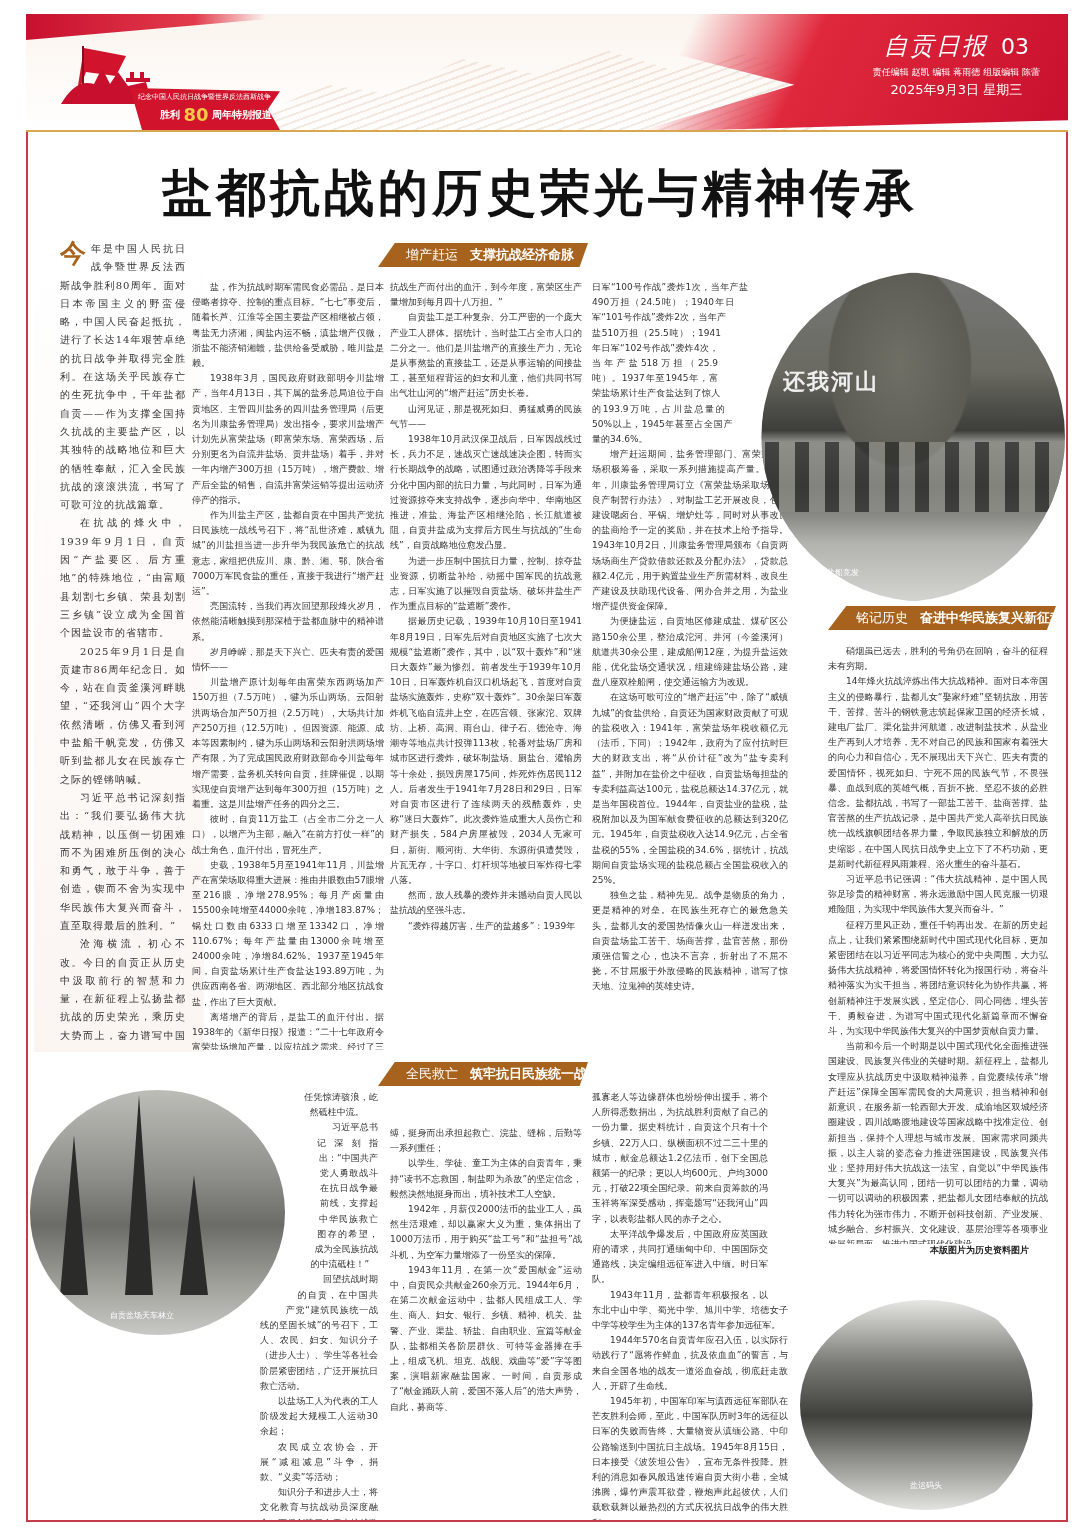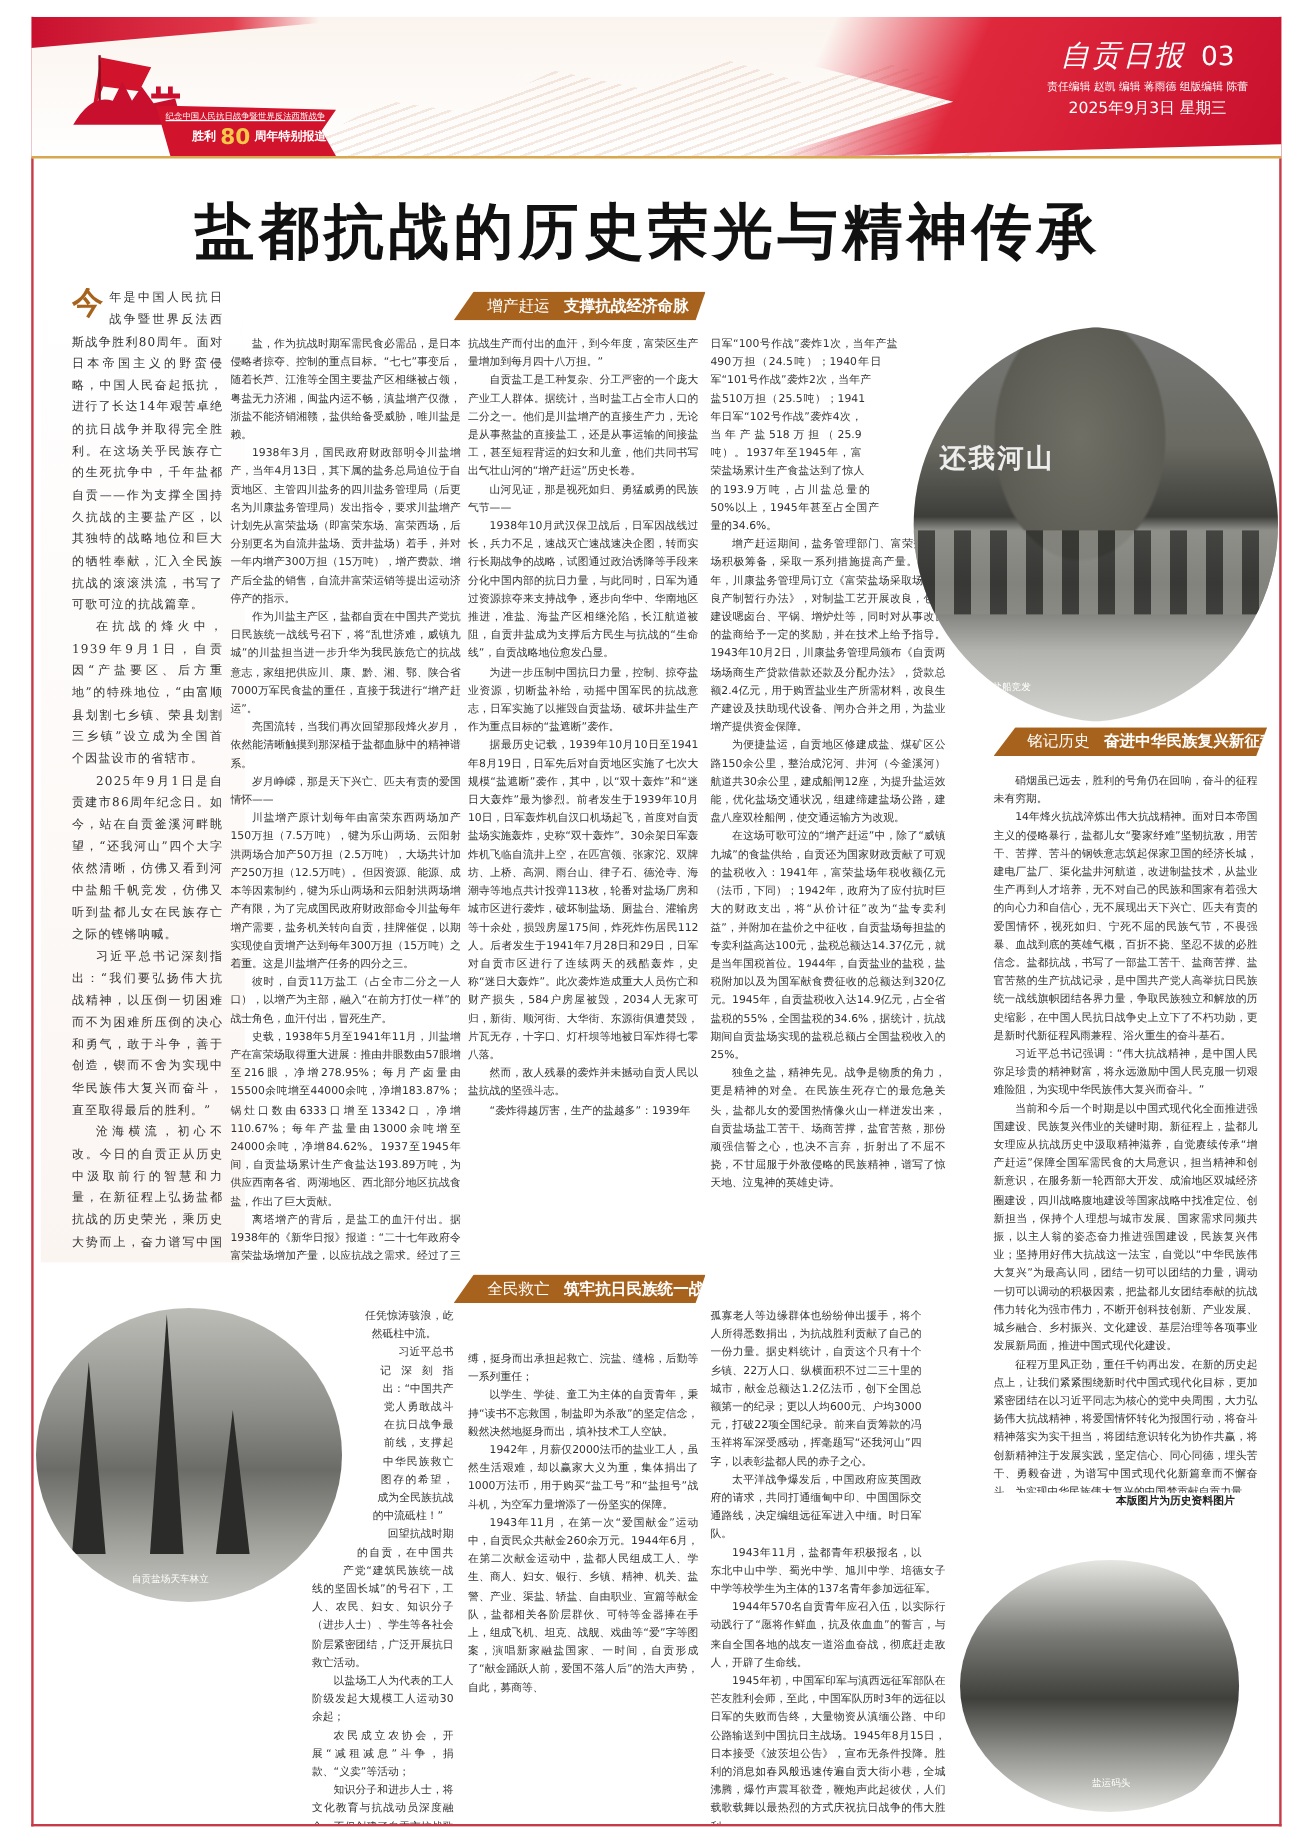--- a/index.html
+++ b/index.html
@@ -7,21 +7,21 @@
   .page{position:absolute;left:26px;top:14px;width:1042px;height:1508px;border-left:2px solid #c73a4a;border-right:2px solid #c73a4a;border-bottom:2px solid #c73a4a;box-sizing:border-box;background:#fff;}
   
   .banner{position:absolute;left:26px;top:14px;width:1042px;height:118px;overflow:hidden;}
   .banner .wash{position:absolute;left:0;top:0;width:100%;height:100%;background:linear-gradient(180deg,#fbf4ee 0%,#fff 100%);}
   .banner .ridge{position:absolute;left:240px;top:20px;width:560px;height:100px;background:repeating-linear-gradient(160deg,rgba(214,170,140,.25) 0 2px,transparent 2px 7px);clip-path:polygon(0 80%,10% 50%,22% 60%,35% 25%,48% 40%,60% 15%,72% 35%,85% 20%,100% 40%,100% 100%,0 100%);}
   .banner .red-left{position:absolute;left:0;top:0;width:240px;height:26px;background:linear-gradient(90deg,#c8102e,#e23a4b 70%,rgba(255,255,255,0));clip-path:polygon(0 0,100% 0,100% 20%,0 100%);}
   .banner .red-right{position:absolute;right:0;top:0;width:720px;height:118px;background:linear-gradient(115deg,rgba(255,255,255,0) 0%,rgba(255,255,255,0) 45%,#e0283c 62%,#c8102e 100%);clip-path:polygon(15% 0,100% 0,100% 90%,40% 100%,62% 60%,30% 10%);}
   .banner .gold{position:absolute;left:0;top:116px;width:100%;height:3px;background:#d8a84e;}
   .flag{position:absolute;left:56px;top:38px;width:100px;height:70px;}
   .ribbon{position:absolute;left:130px;top:88px;width:150px;height:42px;background:#d1142c;clip-path:polygon(0 0,100% 8%,92% 50%,100% 100%,8% 100%);}
-  .ribbon .l1{position:absolute;left:8px;top:4px;font-family:"DejaVu Sans",sans-serif;font-size:7px;color:#fff;white-space:nowrap;text-decoration:underline;}
+  .ribbon .l1{position:absolute;left:8px;top:4px;font-family:"DejaVu Sans",sans-serif;font-size:7px;color:#fff;white-space:nowrap;}
   .ribbon .l2{position:absolute;left:30px;top:16px;font-family:"DejaVu Sans",sans-serif;font-size:10px;color:#fff;white-space:nowrap;font-weight:bold;}
   .ribbon .l2 .big{color:#f5c84a;font-size:18px;vertical-align:-3px;}
   .masthead{position:absolute;right:40px;top:30px;text-align:center;color:#fff;font-family:"DejaVu Sans",sans-serif;}
   .masthead .paper{font-family:"DejaVu Serif",serif;font-style:italic;font-size:24px;letter-spacing:2px;display:inline-block;}
   .masthead .pageno{font-size:22px;margin-left:8px;display:inline-block;}
   .masthead .editors{font-size:9px;margin-top:4px;}
   .masthead .date{font-size:13px;margin-top:2px;}
   
   .headline{position:absolute;left:0;width:1080px;top:160px;text-align:center;font-family:"DejaVu Sans",sans-serif;font-weight:900;font-size:50px;letter-spacing:4px;color:#111;}
   
@@ -139,22 +139,22 @@
 <div class="tag" style="left:828px;top:606px;width:228px;">
   <span class="a">铭记历史</span>
     <span class="sep"></span>
     <span>奋进中华民族复兴新征程</span>
 </div>
 
 <div class="col" style="left:828px;top:644px;width:220px;height:600px;">
   <p>硝烟虽已远去，胜利的号角仍在回响，奋斗的征程未有穷期。</p>
   <p>14年烽火抗战淬炼出伟大抗战精神。面对日本帝国主义的侵略暴行，盐都儿女“娶家纾难”坚韧抗敌，用苦干、苦撑、苦斗的钢铁意志筑起保家卫国的经济长城，建电厂盐厂、渠化盐井河航道，改进制盐技术，从盐业生产再到人才培养，无不对自己的民族和国家有着强大的向心力和自信心，无不展现出天下兴亡、匹夫有责的爱国情怀，视死如归、宁死不屈的民族气节，不畏强暴、血战到底的英雄气概，百折不挠、坚忍不拔的必胜信念。盐都抗战，书写了一部盐工苦干、盐商苦撑、盐官苦熬的生产抗战记录，是中国共产党人高举抗日民族统一战线旗帜团结各界力量，争取民族独立和解放的历史缩影，在中国人民抗日战争史上立下了不朽功勋，更是新时代新征程风雨兼程、浴火重生的奋斗基石。</p>
   <p>习近平总书记强调：“伟大抗战精神，是中国人民弥足珍贵的精神财富，将永远激励中国人民克服一切艰难险阻，为实现中华民族伟大复兴而奋斗。”</p>
+  <p>征程万里风正劲，重任千钧再出发。在新的历史起点上，让我们紧紧围绕新时代中国式现代化目标，更加紧密团结在以习近平同志为核心的党中央周围，大力弘扬伟大抗战精神，将爱国情怀转化为报国行动，将奋斗精神落实为实干担当，将团结意识转化为协作共赢，将创新精神注于发展实践，坚定信心、同心同德，埋头苦干、勇毅奋进，为谱写中国式现代化新篇章而不懈奋斗，为实现中华民族伟大复兴的中国梦贡献自贡力量。</p>
   <p>当前和今后一个时期是以中国式现代化全面推进强国建设、民族复兴伟业的关键时期。新征程上，盐都儿女理应从抗战历史中汲取精神滋养，自觉赓续传承“增产赶运”保障全国军需民食的大局意识，担当精神和创新意识，在服务新一轮西部大开发、成渝地区双城经济圈建设，四川战略腹地建设等国家战略中找准定位、创新担当，保持个人理想与城市发展、国家需求同频共振，以主人翁的姿态奋力推进强国建设，民族复兴伟业；坚持用好伟大抗战这一法宝，自觉以“中华民族伟大复兴”为最高认同，团结一切可以团结的力量，调动一切可以调动的积极因素，把盐都儿女团结奉献的抗战伟力转化为强市伟力，不断开创科技创新、产业发展、城乡融合、乡村振兴、文化建设、基层治理等各项事业发展新局面，推进中国式现代化建设。</p>
-  <p>征程万里风正劲，重任千钧再出发。在新的历史起点上，让我们紧紧围绕新时代中国式现代化目标，更加紧密团结在以习近平同志为核心的党中央周围，大力弘扬伟大抗战精神，将爱国情怀转化为报国行动，将奋斗精神落实为实干担当，将团结意识转化为协作共赢，将创新精神注于发展实践，坚定信心、同心同德，埋头苦干、勇毅奋进，为谱写中国式现代化新篇章而不懈奋斗，为实现中华民族伟大复兴的中国梦贡献自贡力量。</p>
 </div>
 <div style="position:absolute;left:930px;top:1244px;font-family:'DejaVu Sans',sans-serif;font-size:9px;color:#222;font-weight:bold;">本版图片为历史资料图片</div>
 
 <div class="tag" style="left:378px;top:1062px;width:210px;">
   <span class="a">全民救亡</span>
     <span class="sep"></span>
     <span>筑牢抗日民族统一战线</span>
 </div>
 
 <div class="photo ph2">

